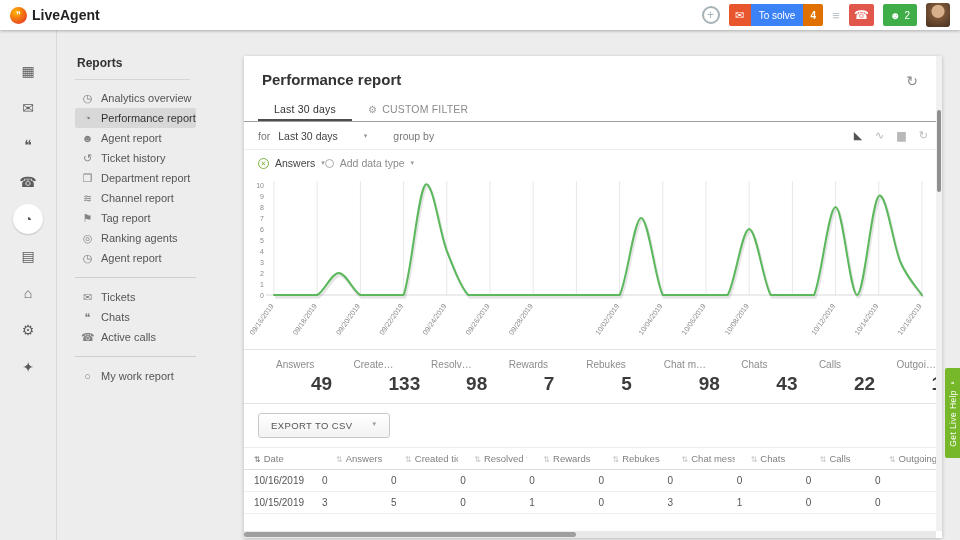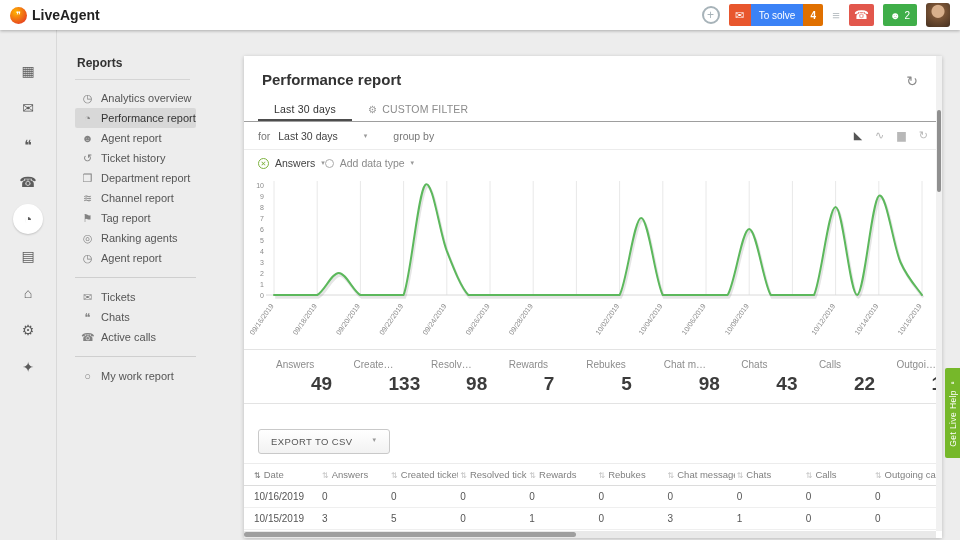--- a/index.html
+++ b/index.html
@@ -93,24 +93,24 @@
   .stats { display:grid; grid-template-columns:repeat(9, 1fr); border-top:1px solid #e3e3e3;
     border-bottom:1px solid #e3e3e3; padding:9px 0 8px; }
   .stat { padding-left:32px; min-width:0; }
   .stat-label { font-size:10px; color:#8c8c8c; white-space:nowrap; overflow:hidden;
     text-overflow:ellipsis; padding-right:3px; }
   .stat-value { font-size:19px; font-weight:bold; color:#3c3c3c; margin-top:3px;margin-left:35px; }
 
   .export-row { padding:9px 14px; }
   .export-btn { display:inline-flex; align-items:flex-start; gap:20px; border:1px solid #c9c9c9;
     border-radius:3px; background:linear-gradient(#ffffff,#f2f2f2); padding:6px 12px;
-    font-size:9.5px; color:#555; letter-spacing:.4px; cursor:pointer;margin-top:16px; }
+    font-size:9.5px; color:#555; letter-spacing:.4px; cursor:pointer; }
 
   table { width:100%; border-collapse:collapse; table-layout:fixed; border-top:1px solid #ececec; }
-  th { font-size:9.5px; font-weight:normal; color:#808080; text-align:left; padding:5px 2px;
+  th { font-size:9.5px; font-weight:normal; color:#808080; text-align:left; padding:5px 16px;
     border-bottom:1px solid #dcdcdc; white-space:nowrap; overflow:hidden; cursor:pointer; }
   th .sort { color:#c2c2c2; font-size:8px; margin-right:3px; }
   th .sort.dark { color:#6f6f6f; }
   th:first-child, td:first-child { padding-left:10px; }
   td { font-size:10px; color:#555; padding:5px 2px; border-bottom:1px solid #efefef; white-space:nowrap; }
 
   .h-scroll { position:absolute; left:0; right:6px; bottom:0; height:7px; background:#e9e9e9; }
   .h-thumb { position:absolute; left:0; top:1px; bottom:1px; width:48%; background:#9f9f9f; border-radius:3px; }
   .v-scroll { position:absolute; right:0; top:0; bottom:7px; width:6px; background:#f1f1f1; }
   .v-thumb { position:absolute; top:54px; height:82px; left:1px; right:1px; background:#8f8f8f; border-radius:3px; }

